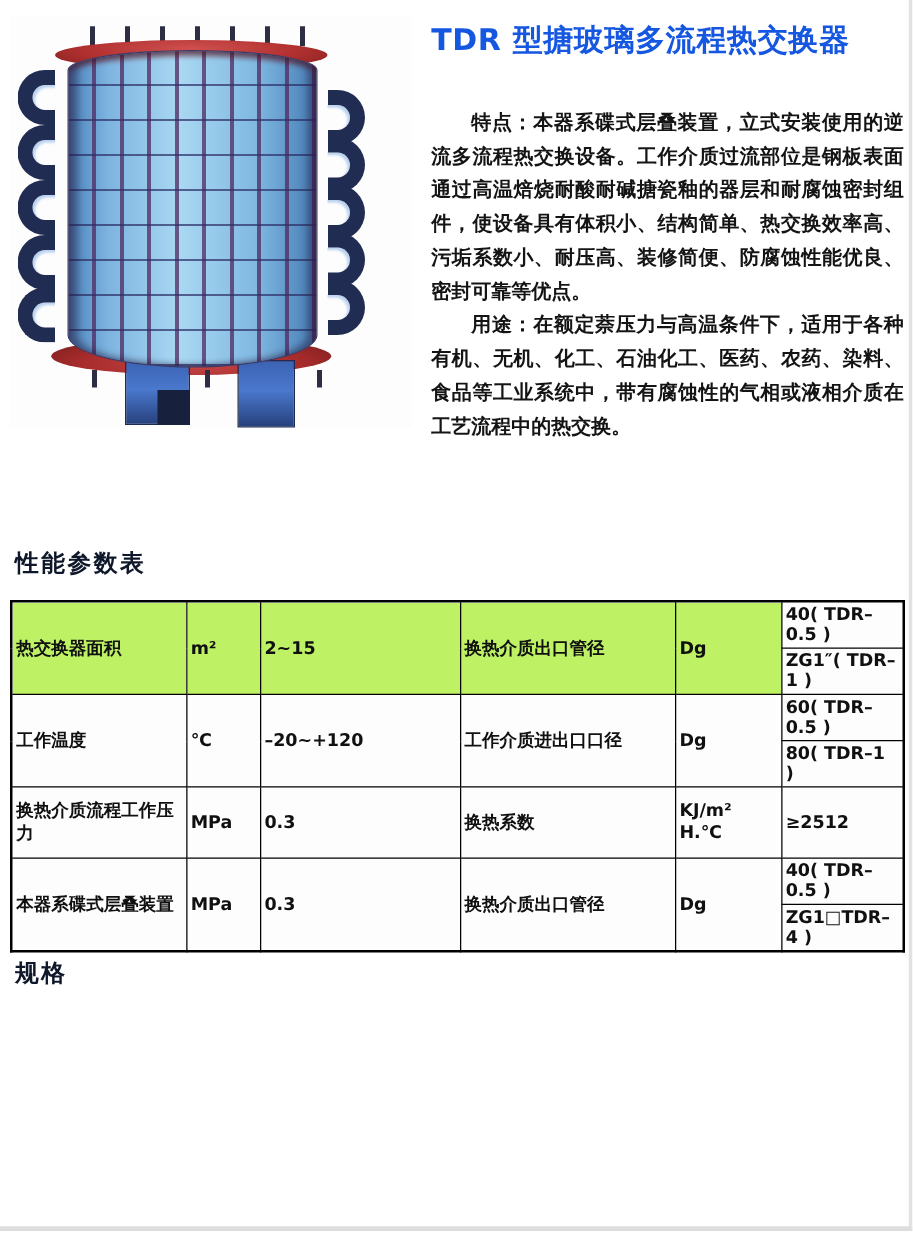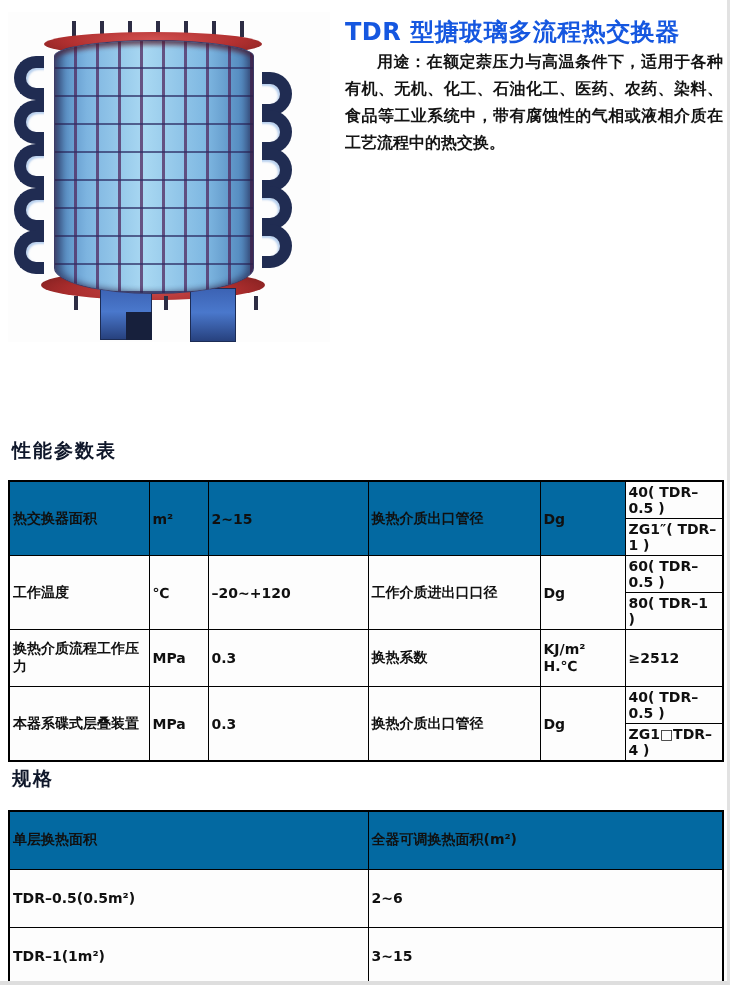--- a/index.html
+++ b/index.html
@@ -52,21 +52,21 @@
   .sec-head.perf{top:438px;}
   .sec-head.spec{top:766px;}
 
   
   table{border-collapse:collapse;table-layout:fixed;position:absolute;left:8px;background:#fff;}
   td,th{border:1px solid #000;text-align:left;vertical-align:middle;
     font-size:14px;font-weight:bold;color:#101010;padding:2px 3px;overflow:hidden;}
   .t-perf{top:480px;width:714px;border:2px solid #000;}
   .t-perf tr.sub{height:28px;}
   .t-perf tr.single{height:57px;}
-  .cyan{background:#0369a1;}
+  .cyan{background:#bef264;}
   .white{background:#fdfdfd;}
   .unit2{line-height:17px;}
   .t-spec{top:810px;width:714px;border:2px solid #000;}
   .t-spec tr{height:58px;}
 </style>
 </head>
 <body>
 
 <div class="page">
 
@@ -86,20 +86,21 @@
     <div class="upipe right" style="top:60px"></div>
     <div class="upipe right" style="top:98px"></div>
     <div class="upipe right" style="top:136px"></div>
     <div class="upipe right" style="top:174px"></div>
     <div class="upipe right" style="top:212px"></div>
     <div class="body-cyl"></div>
   </div>
 
   <div class="rightcol">
     <div class="doc-title">TDR 型搪玻璃多流程热交换器</div>
+    <p class="para first">特点：本器系碟式层叠装置，立式安装使用的逆流多流程热交换设备。工作介质过流部位是钢板表面通过高温焙烧耐酸耐碱搪瓷釉的器层和耐腐蚀密封组件，使设备具有体积小、结构简单、热交换效率高、污垢系数小、耐压高、装修简便、防腐蚀性能优良、密封可靠等优点。</p>
     <p class="para">用途：在额定萘压力与高温条件下，适用于各种有机、无机、化工、石油化工、医药、农药、染料、食品等工业系统中，带有腐蚀性的气相或液相介质在工艺流程中的热交换。</p>
   </div>
 
   <div class="sec-head perf">性能参数表</div>
 
   <table class="t-perf">
     <colgroup>
       <col style="width:140px">
         <col style="width:59px">
         <col style="width:160px">
@@ -153,34 +154,14 @@
         <td class="white">40( TDR–0.5 )</td>
       </tr>
       <tr class="sub">
         <td class="white">ZG1□TDR–4 )</td>
       </tr>
     </tbody>
   </table>
 
   <div class="sec-head spec">规格</div>
 
-  <table class="t-spec">
-    <colgroup>
-        <col style="width:359px">
-        <col style="width:355px">
-      </colgroup>
-    <tbody>
-      <tr>
-        <th class="cyan">单层换热面积</th>
-        <th class="cyan">全器可调换热面积(m²)</th>
-      </tr>
-      <tr>
-        <td class="white">TDR–0.5(0.5m²)</td>
-        <td class="white">2~6</td>
-      </tr>
-      <tr>
-        <td class="white">TDR–1(1m²)</td>
-        <td class="white">3~15</td>
-      </tr>
-    </tbody>
-  </table>
 
 </div>
 
 </body></html>

